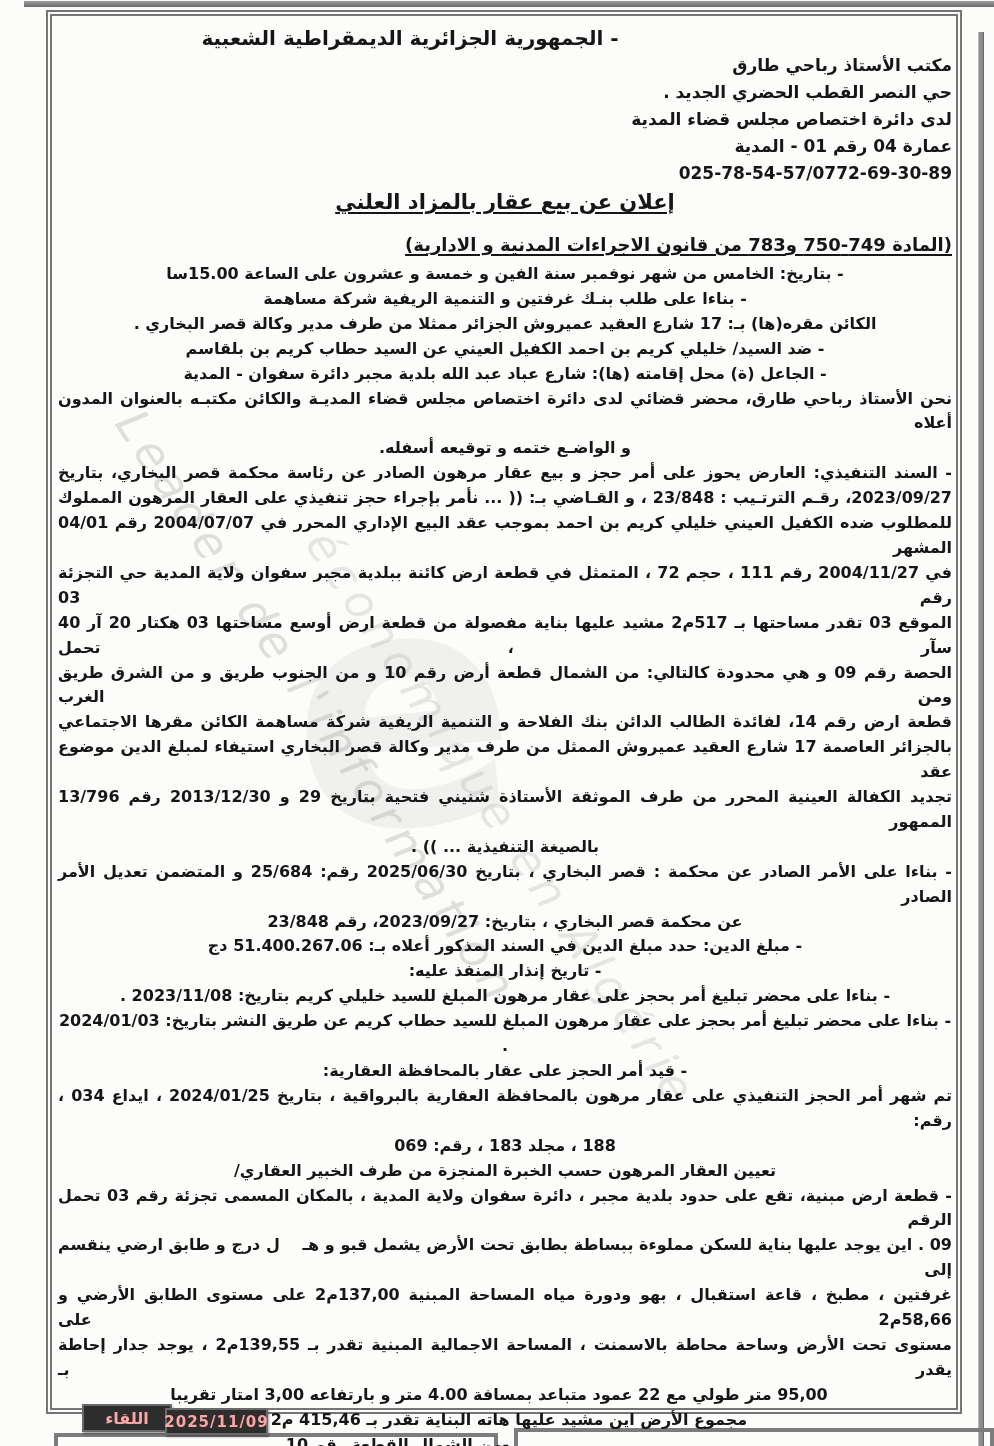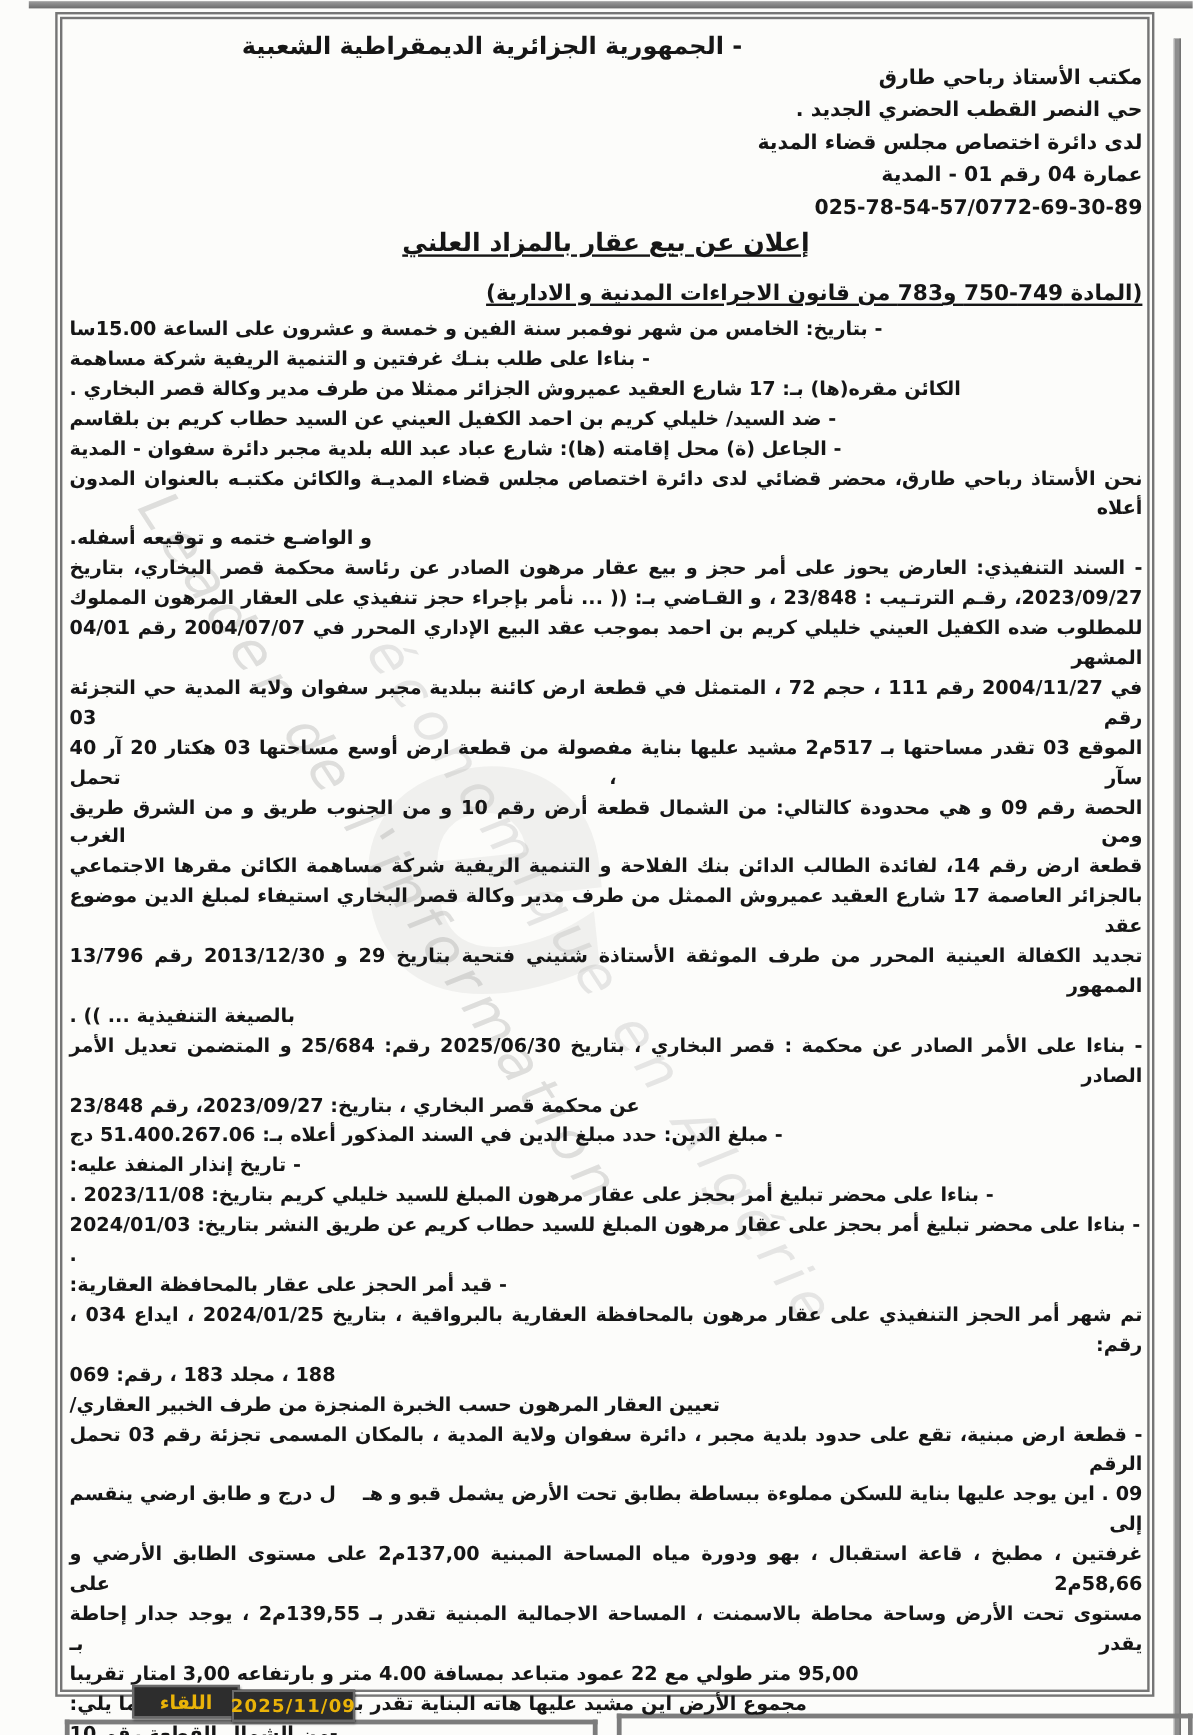--- a/index.html
+++ b/index.html
@@ -31,32 +31,31 @@
   .office p{margin:0;font-size:17px;line-height:27px;text-align:right;}
   .title1{
     font-size:21px;line-height:27px;margin:2px 0 16px 0;text-align:center;
     text-decoration:underline;text-decoration-thickness:2px;text-underline-offset:3px;
   }
   .title2{
     font-size:18px;line-height:25px;margin:0 0 5px 0;text-align:right;
     text-decoration:underline;text-decoration-thickness:2px;text-underline-offset:3px;
   }
   .body-lines p.line{
-    margin:0;font-size:16px;line-height:24.9px;text-align:left;
+    margin:0;font-size:16px;line-height:24.9px;text-align:center;
     white-space:normal;
   }
   .body-lines p.line.j{
     text-align:justify;text-align-last:justify;-moz-text-align-last:justify;
   }
   .badge{
-    position:absolute;background:#2d2d2d;color:#eab308;
+    position:absolute;background:#2d2d2d;color:#fca5a5;
     display:flex;align-items:center;justify-content:center;
     font-weight:bold;box-shadow:inset 0 0 0 2px #6a6a6a, 1px 2px 2px rgba(0,0,0,.35);
     z-index:5;
-    margin-left:28px;
   }
   .paper-badge{left:82px;top:1404px;width:90px;height:28px;font-size:16px;}
   .date-badge{left:165px;top:1408px;width:103px;height:27px;font-size:15px;letter-spacing:1px;}
   .next-ad-left{
     position:absolute;left:54px;top:1433px;width:444px;height:13px;
     border:4px solid #7c7c7c;border-bottom:none;box-sizing:border-box;
   }
   .next-ad-right{
     position:absolute;left:514px;top:1428px;width:480px;height:18px;
     border:4px solid #7c7c7c;border-bottom:none;box-sizing:border-box;

